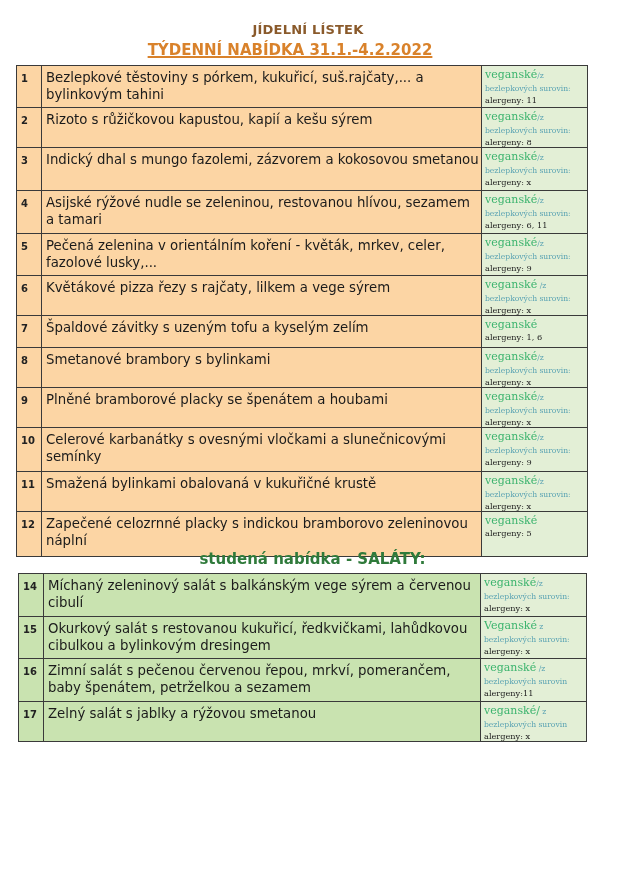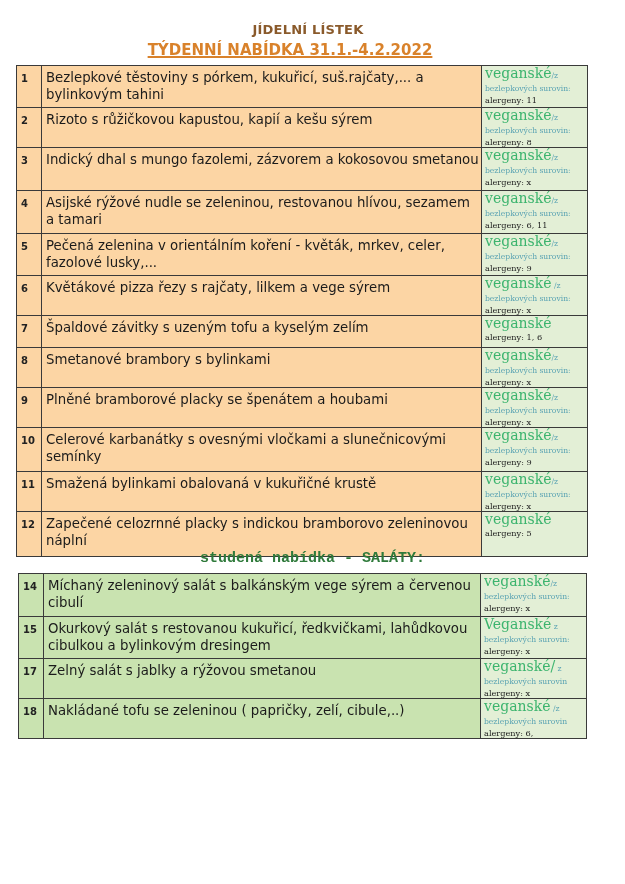--- a/index.html
+++ b/index.html
@@ -1,30 +1,30 @@
 <!DOCTYPE html>
 <html><head>
 <meta charset="utf-8">
 <style>
   html, body { margin: 0; padding: 0; background: #ffffff; }
   body { width: 625px; height: 884px; position: relative; overflow: hidden; font-family: "DejaVu Sans", sans-serif; }
   .title1 { position: absolute; left: 0; width: 616px; top: 22px; text-align: center; color: #8a5a2b; font-weight: bold; font-size: 13px; letter-spacing: 0.2px; }
   .title2 { position: absolute; left: 0; width: 580px; top: 41px; text-align: center; color: #d9822b; font-weight: bold; font-size: 15px; text-decoration: underline; text-decoration-thickness: 2px; }
-  .title3 { position: absolute; left: 0; width: 625px; top: 550px; text-align: center; color: #2f7a3b; font-weight: bold; font-size: 15px; font-family: Liberation Mono, monospace; }
+  .title3 { position: absolute; left: 0; width: 625px; top: 550px; text-align: center; color: #2f7a3b; font-weight: bold; font-size: 15px; }
   table { position: absolute; border-collapse: collapse; table-layout: fixed; }
   td { border: 1px solid #3a3a3a; vertical-align: top; padding: 0; }
   .t1 { left: 16px; top: 65px; width: 572px; }
   .t2 { left: 18px; top: 573px; width: 569px; }
   .t1 td.num, .t1 td.name { background: #fcd5a4; }
   .t2 td.num, .t2 td.name { background: #c9e3b0; }
   td.info { background: #e3efd6; }
   td.num { width: 20px; font-size: 10px; color: #222; padding: 7px 0 0 4px; font-weight: bold; }
   td.name { font-size: 13.3px; color: #1b1b1b; padding: 3px 2px 0 4px; line-height: 17px; }
   td.info { width: 100px; padding: 2px 2px 0 3px; font-family: "DejaVu Serif", serif; line-height: 10px; }
-  .veg { font-size: 14px; color: #3cb46e; }
+  .veg { font-size: 11px; color: #3cb46e; }
   .gf { font-size: 7.6px; color: #5aa3b3; }
   .alg { font-size: 8.2px; color: #222; display: block; margin-top: 1px; }
 </style>
 </head>
 <body>
 
 <div class="title1">JÍDELNÍ LÍSTEK</div>
 <div class="title2">TÝDENNÍ NABÍDKA 31.1.-4.2.2022</div>
 
 <table class="t1">
@@ -99,24 +99,24 @@
       <tr style="height: 43px; padding-left: 23px;">
         <td class="num">14</td>
         <td class="name">Míchaný zeleninový salát s balkánským vege sýrem a červenou cibulí</td>
         <td class="info"><span class="veg">veganské</span><span class="gf">/z bezlepkových surovin:</span><span class="alg">alergeny: x</span></td>
       </tr>
       <tr style="height: 42px;">
         <td class="num">15</td>
         <td class="name">Okurkový salát s restovanou kukuřicí, ředkvičkami, lahůdkovou cibulkou a bylinkovým dresingem</td>
         <td class="info"><span class="veg">Veganské</span><span class="gf"> z bezlepkových surovin:</span><span class="alg">alergeny: x</span></td>
       </tr>
+      <tr style="height: 43px;">
+        <td class="num">16</td>
+        <td class="name">Zimní salát s pečenou červenou řepou, mrkví, pomerančem, baby špenátem, petrželkou a sezamem</td>
+        <td class="info"><span class="veg">veganské</span><span class="gf"> /z bezlepkových surovin</span><span class="alg">alergeny:11</span></td>
+      </tr>
       <tr style="height: 40px; margin-left: 14px;">
         <td class="num">17</td>
         <td class="name">Zelný salát s jablky a rýžovou smetanou</td>
         <td class="info"><span class="veg">veganské/</span><span class="gf"> z bezlepkových surovin</span><span class="alg">alergeny: x</span></td>
       </tr>
-      <tr style="height: 40px;">
-        <td class="num">18</td>
-        <td class="name">Nakládané tofu se zeleninou ( papričky, zelí, cibule,..)</td>
-        <td class="info"><span class="veg"> veganské</span><span class="gf"> /z bezlepkových surovin</span><span class="alg">alergeny: 6,</span></td>
-      </tr>
     </tbody>
 </table>
 
 </body></html>

